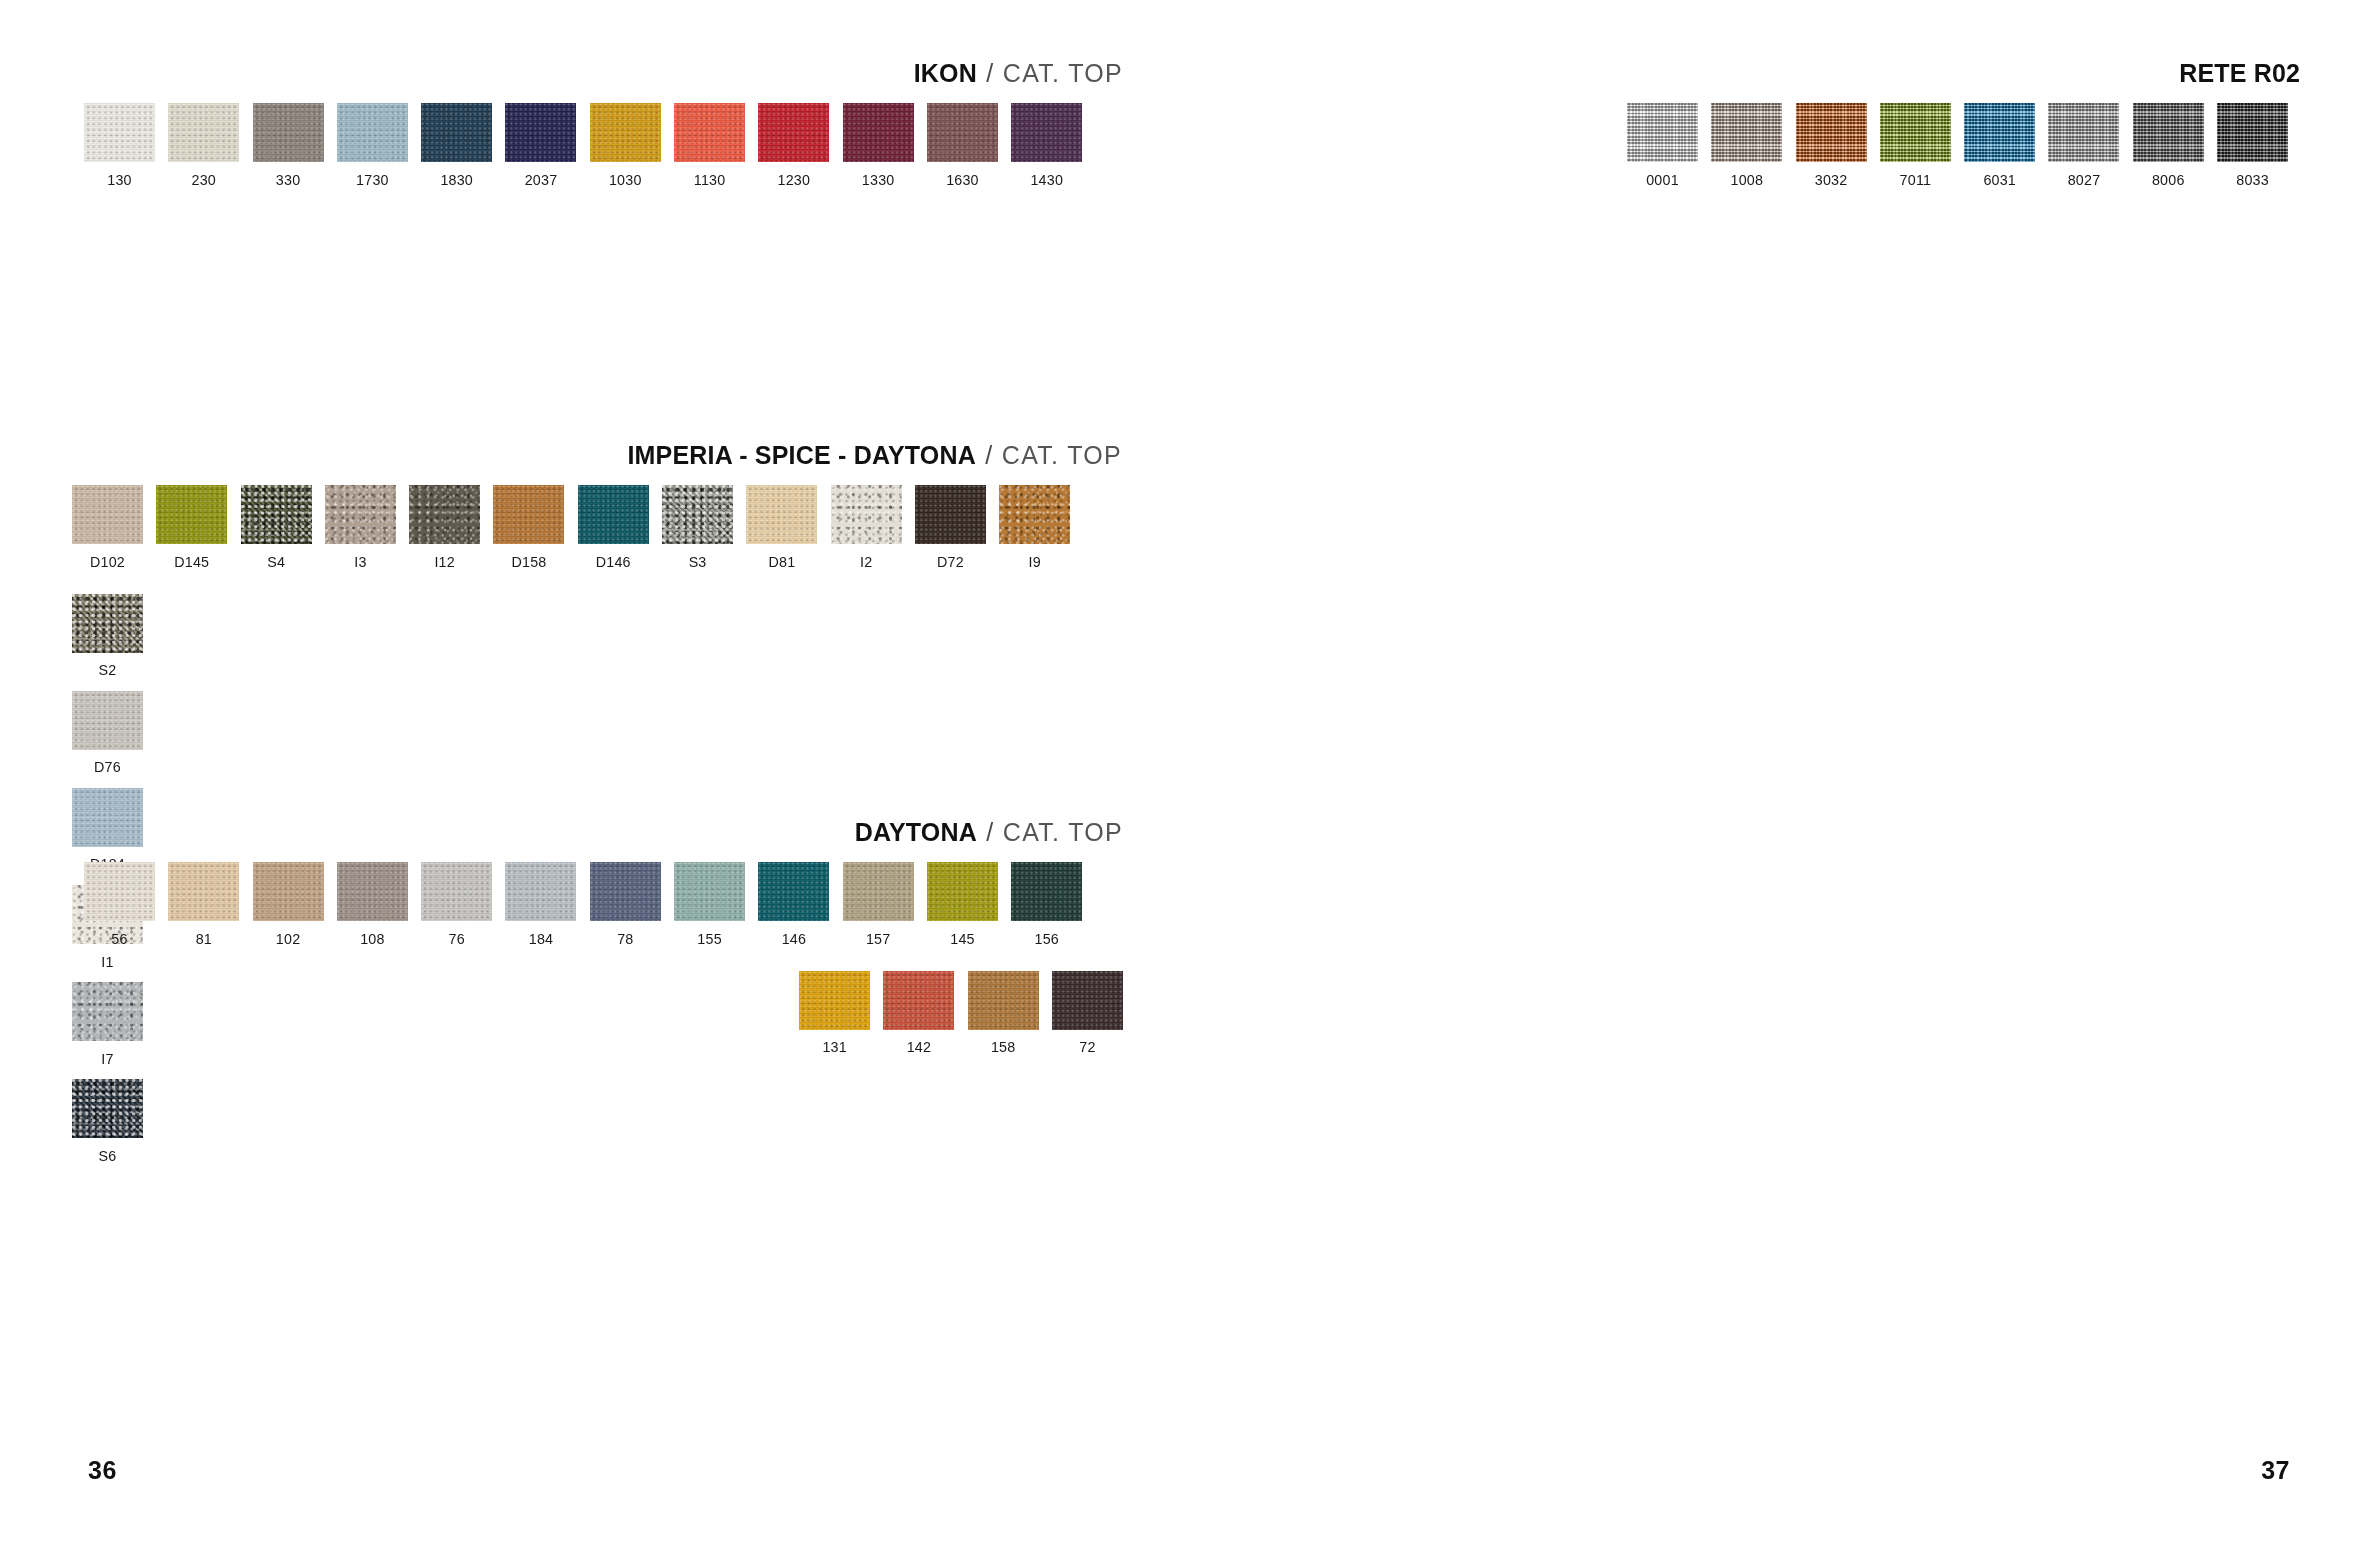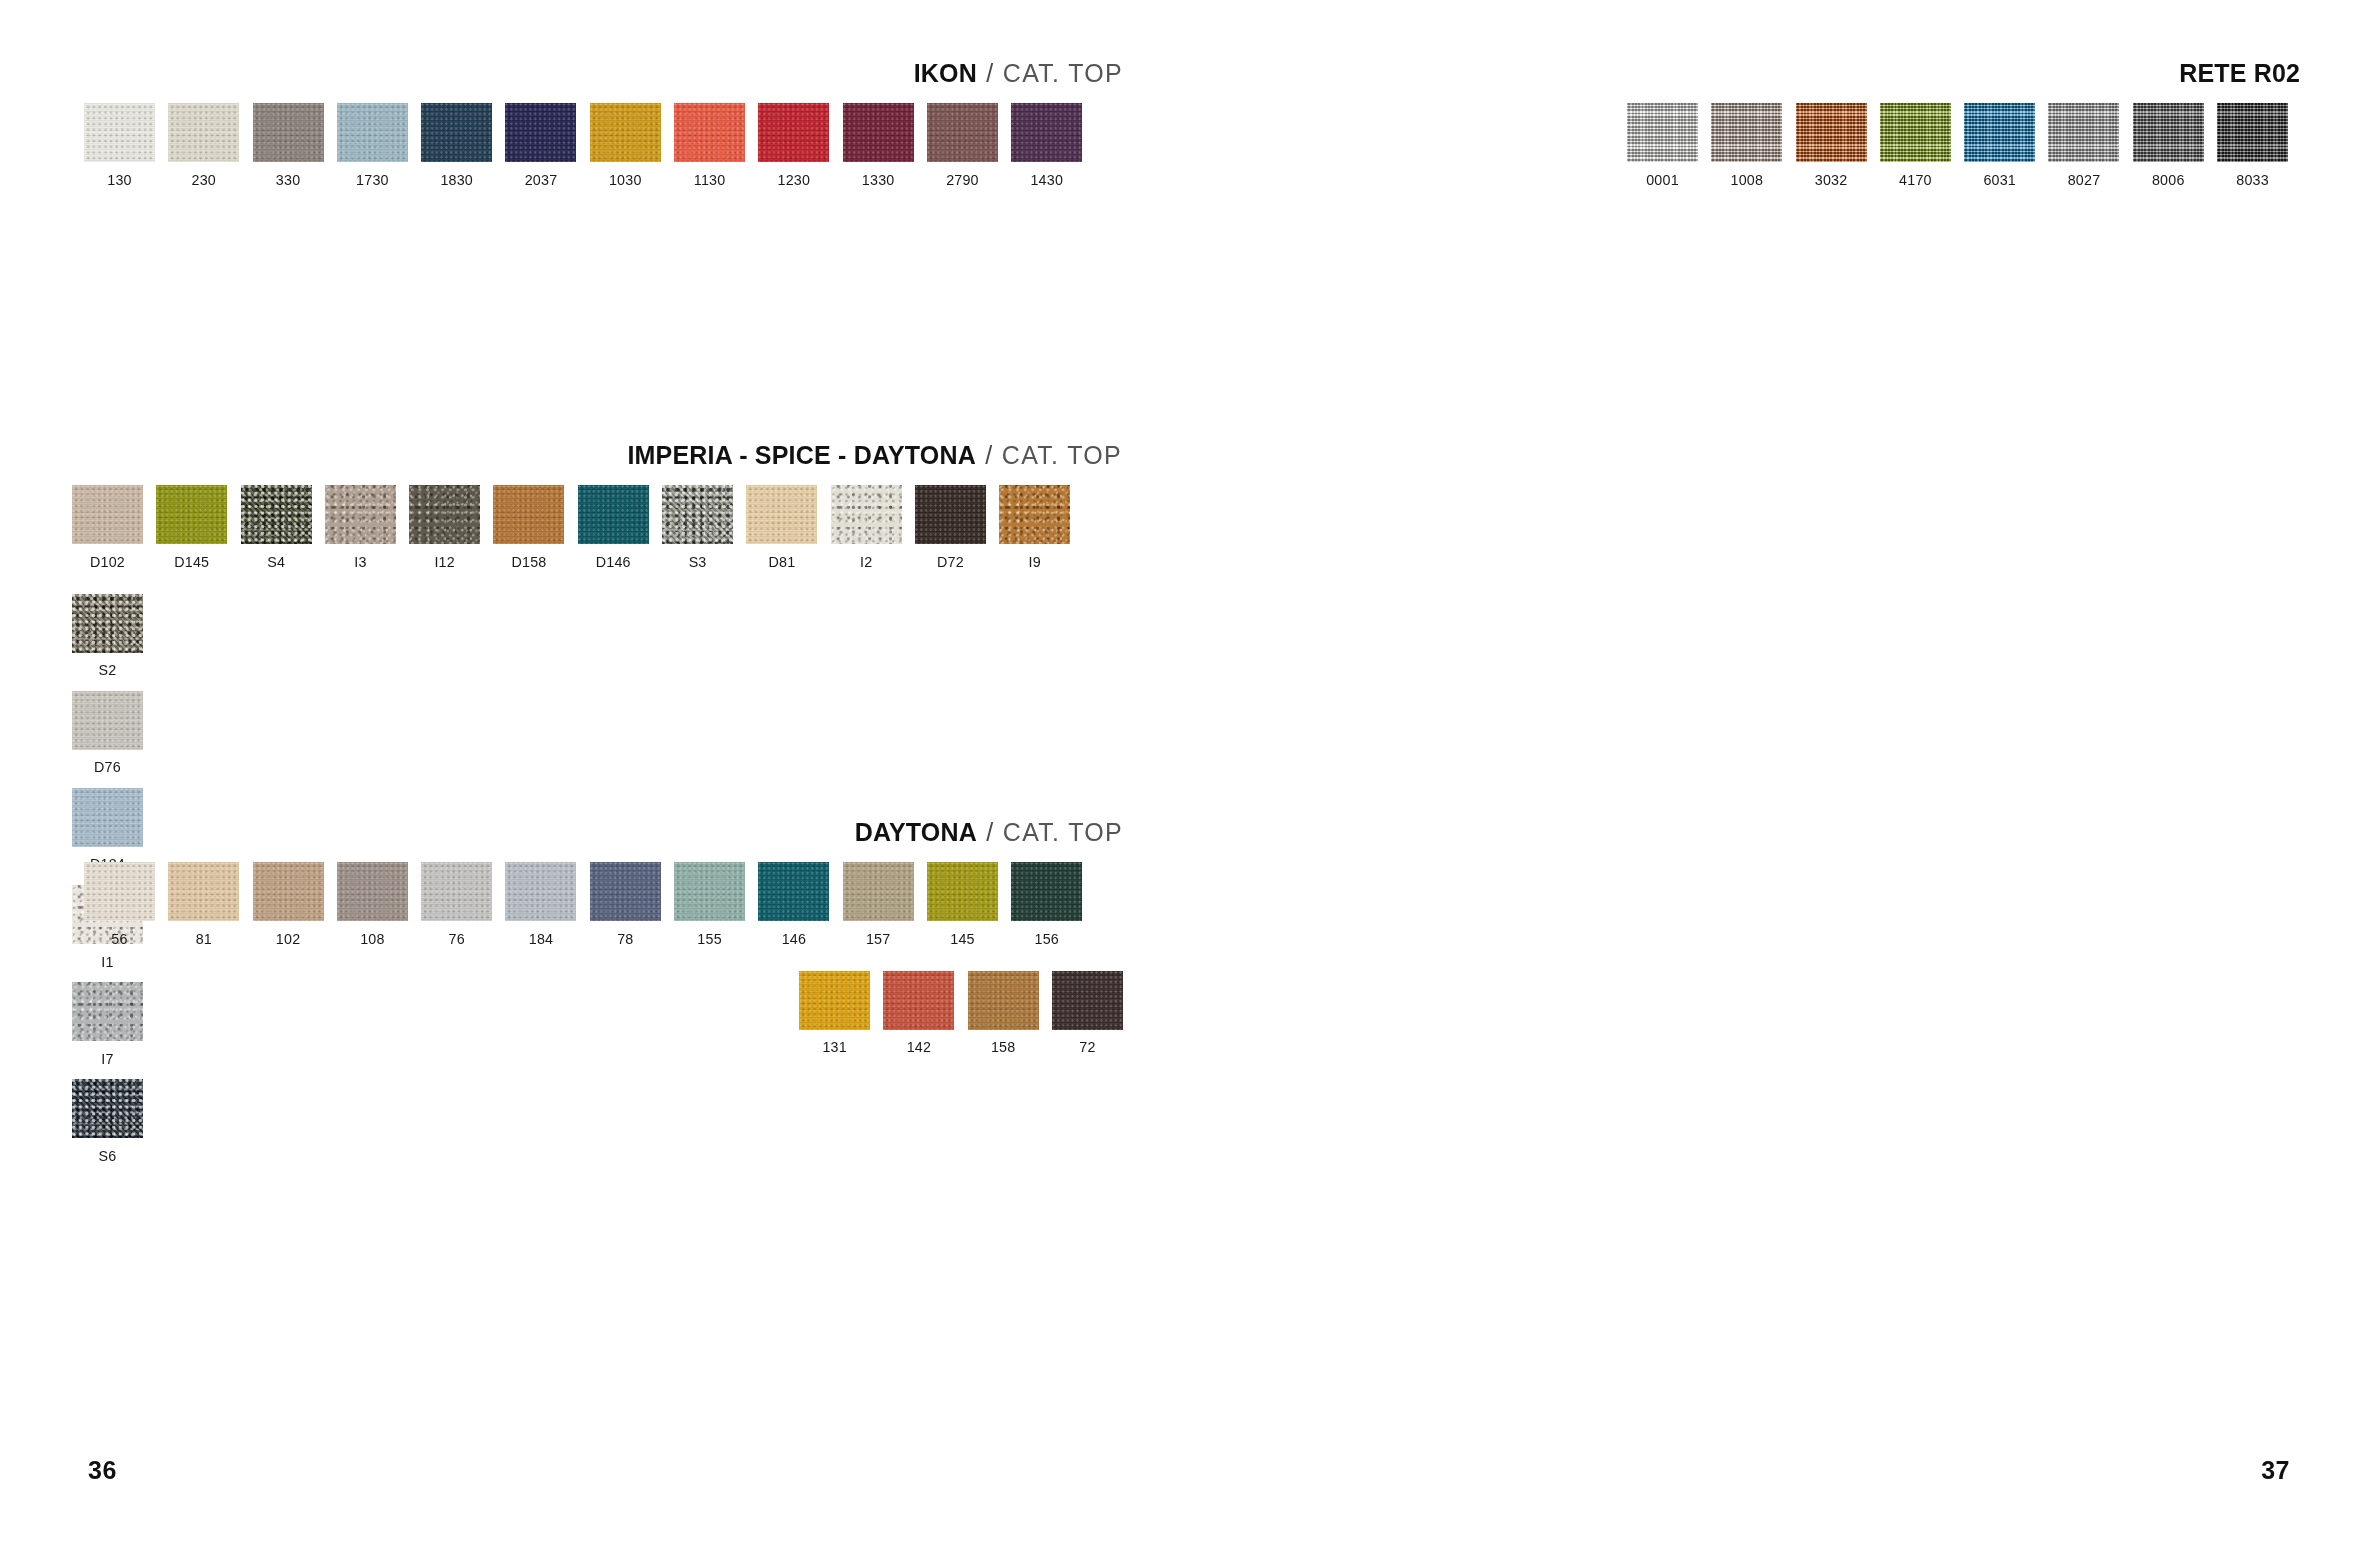--- a/index.html
+++ b/index.html
@@ -193,21 +193,21 @@
         <div class="swatch-cell">
           <div class="swatch-chip tex-melange" style="background-color:#c01f2a;"></div>
           <div class="swatch-label">1230</div>
         </div>
         <div class="swatch-cell">
           <div class="swatch-chip tex-melange" style="background-color:#702036;"></div>
           <div class="swatch-label">1330</div>
         </div>
         <div class="swatch-cell">
           <div class="swatch-chip tex-melange" style="background-color:#7a5250;"></div>
-          <div class="swatch-label">2790</div>
+          <div class="swatch-label">1630</div>
         </div>
         <div class="swatch-cell">
           <div class="swatch-chip tex-melange" style="background-color:#4b2a4c;"></div>
           <div class="swatch-label">1430</div>
         </div>
       </div>
 
     </div>
 
     <div class="section" style="left:72px; top:441px; width:1050px;">
@@ -394,21 +394,21 @@
         <div class="swatch-cell">
           <div class="swatch-chip tex-mesh" style="background-color:#c2ad9f;"></div>
           <div class="swatch-label">1008</div>
         </div>
         <div class="swatch-cell">
           <div class="swatch-chip tex-mesh" style="background-color:#cf5508;"></div>
           <div class="swatch-label">3032</div>
         </div>
         <div class="swatch-cell">
           <div class="swatch-chip tex-mesh" style="background-color:#87a712;"></div>
-          <div class="swatch-label">4170</div>
+          <div class="swatch-label">7011</div>
         </div>
         <div class="swatch-cell">
           <div class="swatch-chip tex-mesh" style="background-color:#0a7fc0;"></div>
           <div class="swatch-label">6031</div>
         </div>
         <div class="swatch-cell">
           <div class="swatch-chip tex-mesh" style="background-color:#b1aeb1;"></div>
           <div class="swatch-label">8027</div>
         </div>
         <div class="swatch-cell">

